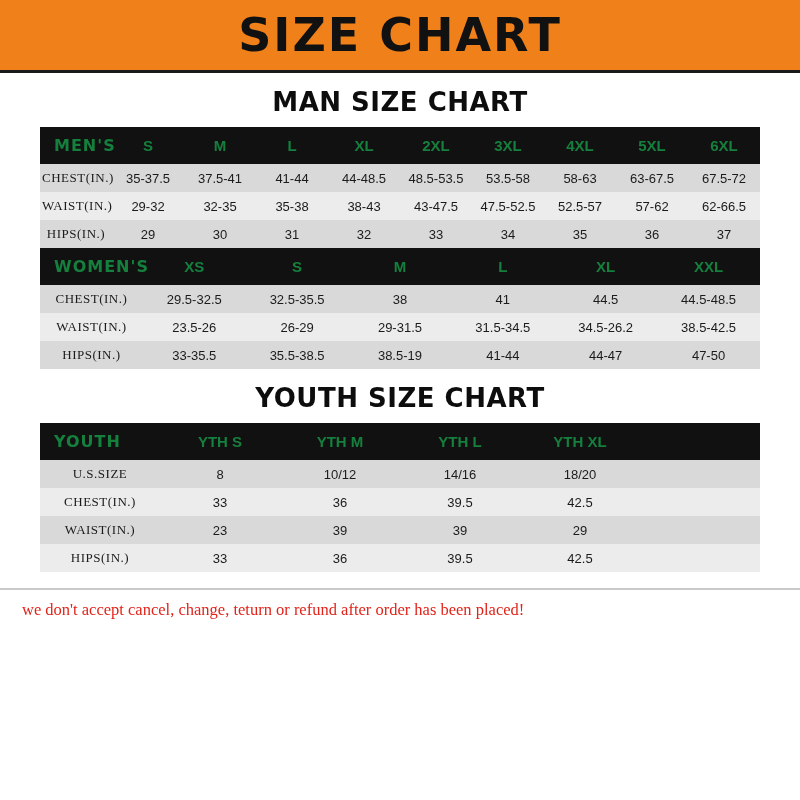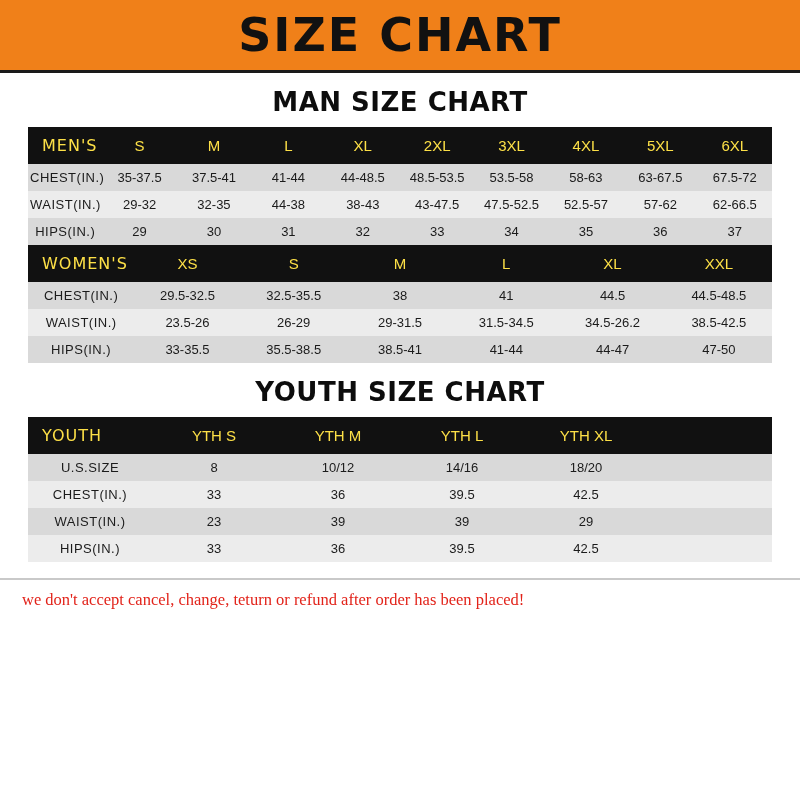--- a/index.html
+++ b/index.html
@@ -31,21 +31,21 @@
   }
   .header-title {
     font-family: "DejaVu Sans", sans-serif;
     font-weight: bold;
     font-size: 46px;
     letter-spacing: 2px;
     color: #111111;
     line-height: 1;
   }
   .section {
-    padding: 0 28px;
+    padding: 0 40px;
   }
   .section-title {
     text-align: center;
     font-family: "DejaVu Sans", sans-serif;
     font-weight: bold;
     font-size: 26px;
     color: #0d0d0d;
     letter-spacing: 0.5px;
     margin: 14px 0 10px 0;
   }
@@ -57,36 +57,37 @@
   table.size-table th,
   table.size-table td {
     text-align: center;
     font-size: 13px;
     color: #1b1b1b;
     padding: 6px 2px;
     font-family: "Liberation Sans", sans-serif;
   }
   table.size-table thead th {
     background: #111111;
-    color: #fde047;
-    font-weight: normal;
+    color: #15803d;
+    font-weight: bold;
     font-size: 15px;
     padding: 9px 2px;
   }
   table.size-table thead th.row-head {
     text-align: left;
     padding-left: 14px;
     letter-spacing: 1px;
     font-family: "DejaVu Sans", sans-serif;
     font-size: 16px;
   }
   table.size-table tbody td.row-head {
     font-weight: normal;
     letter-spacing: 0.5px;
     font-size: 13px;
+    font-family: Liberation Serif, serif;
   }
   table.size-table tbody tr.band-light td {
     background: #d9d9d9;
   }
   table.size-table tbody tr.band-lighter td {
     background: #ececec;
   }
   .footnote {
     margin-top: 16px;
     padding: 8px 22px 0 22px;
@@ -136,21 +137,21 @@
           <td>48.5-53.5</td>
           <td>53.5-58</td>
           <td>58-63</td>
           <td>63-67.5</td>
           <td>67.5-72</td>
         </tr>
         <tr class="band-lighter">
           <td class="row-head">WAIST(IN.)</td>
           <td>29-32</td>
           <td>32-35</td>
-          <td>44-38</td>
+          <td>35-38</td>
           <td>38-43</td>
           <td>43-47.5</td>
           <td>47.5-52.5</td>
           <td>52.5-57</td>
           <td>57-62</td>
           <td>62-66.5</td>
         </tr>
         <tr class="band-light">
           <td class="row-head">HIPS(IN.)</td>
           <td>29</td>
@@ -196,21 +197,21 @@
           <td>26-29</td>
           <td>29-31.5</td>
           <td>31.5-34.5</td>
           <td>34.5-26.2</td>
           <td>38.5-42.5</td>
         </tr>
         <tr class="band-light">
           <td class="row-head">HIPS(IN.)</td>
           <td>33-35.5</td>
           <td>35.5-38.5</td>
-          <td>38.5-41</td>
+          <td>38.5-19</td>
           <td>41-44</td>
           <td>44-47</td>
           <td>47-50</td>
         </tr>
       </tbody>
     </table>
   </div>
 
   <div class="section">
     <div class="section-title">YOUTH SIZE CHART</div>

